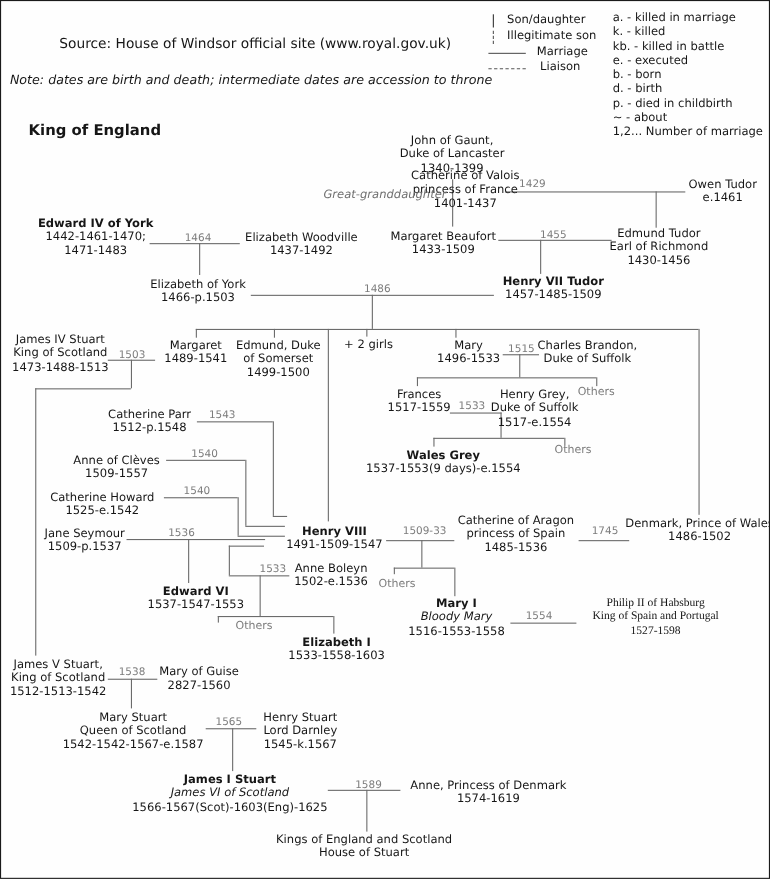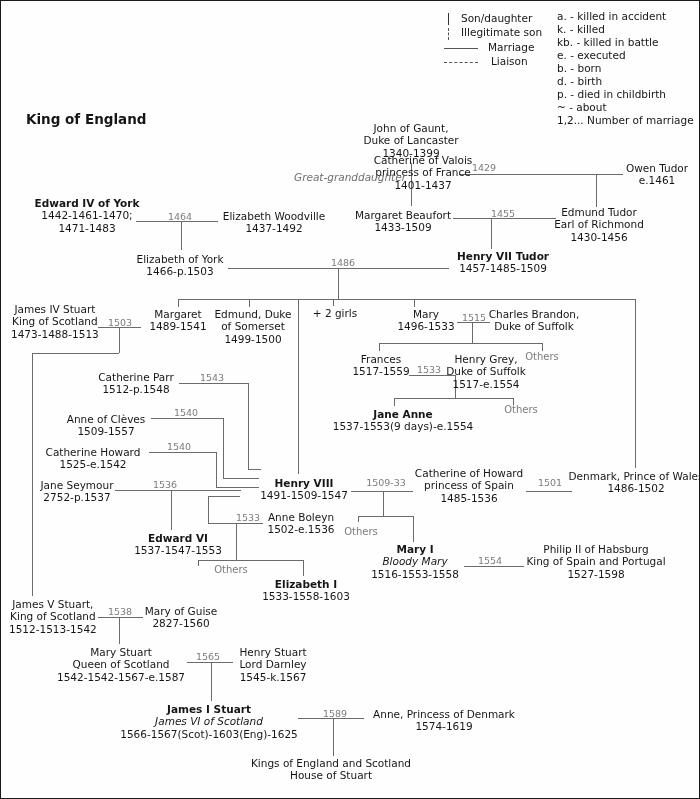--- a/index.html
+++ b/index.html
@@ -25,33 +25,35 @@
   .vglyph-solid{position:absolute;width:0;height:12px;border-left:1.5px solid #333;}
   .vglyph-dash{position:absolute;width:0;height:12px;border-left:1.5px dashed #555;}
   .hglyph-solid{position:absolute;width:34px;height:0;border-top:1.5px solid #555;}
   .hglyph-dash{position:absolute;width:34px;height:0;border-top:1.5px dashed #555;}
   .abbr{position:absolute;left:556px;font-size:10.5px;white-space:nowrap;}
 </style>
 </head>
 <body>
 
 <div id="frame">
+  <div class="source">Source: House of Windsor official site (www.royal.gov.uk)</div>
+  <div class="note">Note: dates are birth and death; intermediate dates are accession to throne</div>
   <div class="section">King of England</div>
 
   <div>
     <div class="vglyph-solid" style="left:447px;top:12px;"></div>
     <div class="leg-label" style="left:460px;top:11px;">Son/daughter</div>
     <div class="vglyph-dash" style="left:447px;top:27px;"></div>
     <div class="leg-label" style="left:460px;top:25px;">Illegitimate son</div>
     <div class="hglyph-solid" style="left:443px;top:47px;"></div>
     <div class="leg-label" style="left:487px;top:40px;">Marriage</div>
     <div class="hglyph-dash" style="left:443px;top:61px;"></div>
     <div class="leg-label" style="left:490px;top:54px;">Liaison</div>
 
-    <div class="abbr" style="top:9px;">a. - killed in accident</div>
+    <div class="abbr" style="top:9px;">a. - killed in marriage</div>
     <div class="abbr" style="top:22px;">k. - killed</div>
     <div class="abbr" style="top:35px;">kb. - killed in battle</div>
     <div class="abbr" style="top:48px;">e. - executed</div>
     <div class="abbr" style="top:61px;">b. - born</div>
     <div class="abbr" style="top:74px;">d. - birth</div>
     <div class="abbr" style="top:87px;">p. - died in childbirth</div>
     <div class="abbr" style="top:100px;">~ - about</div>
     <div class="abbr" style="top:113px;">1,2... Number of marriage</div>
   </div>
 
@@ -185,45 +187,45 @@
       <div class="person" style="left: 380px; top: 352px;">
         <div>Frances</div>
         <div>1517-1559</div>
       </div>
       <div class="person" style="left: 485px; top: 352px;">
         <div>Henry Grey,</div>
         <div>Duke of Suffolk</div>
         <div>1517-e.1554</div>
       </div>
       <div class="person" style="left: 402px; top: 407px;">
-        <div class="b">Jane Anne</div>
+        <div class="b">Wales Grey</div>
         <div>1537-1553(9 days)-e.1554</div>
       </div>
       <div class="person" style="left: 135px; top: 370px;">
         <div>Catherine Parr</div>
         <div>1512-p.1548</div>
       </div>
       <div class="person" style="left: 105px; top: 412px;">
         <div>Anne of Clèves</div>
         <div>1509-1557</div>
       </div>
       <div class="person" style="left: 92px; top: 445px;">
         <div>Catherine Howard</div>
         <div>1525-e.1542</div>
       </div>
       <div class="person" style="left: 76px; top: 478px;">
         <div>Jane Seymour</div>
-        <div>2752-p.1537</div>
+        <div>1509-p.1537</div>
       </div>
       <div class="person" style="left: 303px; top: 476px;">
         <div class="b">Henry VIII</div>
         <div>1491-1509-1547</div>
       </div>
       <div class="person" style="left: 468px; top: 466px;">
-        <div>Catherine of Howard</div>
+        <div>Catherine of Aragon</div>
         <div>princess of Spain</div>
         <div>1485-1536</div>
       </div>
       <div class="person" style="left: 635px; top: 469px;">
         <div>Denmark, Prince of Wales</div>
         <div>1486-1502</div>
       </div>
       <div class="person" style="left: 300px; top: 510px;">
         <div>Anne Boleyn</div>
         <div>1502-e.1536</div>
@@ -234,21 +236,21 @@
       </div>
       <div class="person" style="left: 305px; top: 577px;">
         <div class="b">Elizabeth I</div>
         <div>1533-1558-1603</div>
       </div>
       <div class="person" style="left: 414px; top: 542px;">
         <div class="b">Mary I</div>
         <div class="i">Bloody Mary</div>
         <div>1516-1553-1558</div>
       </div>
-      <div class="person" style="left: 595px; top: 542px;">
+      <div class="person" style="left: 595px; top: 542px; font-family: Liberation Serif, serif;">
         <div>Philip II of Habsburg</div>
         <div>King of Spain and Portugal</div>
         <div>1527-1598</div>
       </div>
       <div class="person left" style="left: 8px; top: 597px;">
         <div>James V Stuart,</div>
         <div>King of Scotland</div>
         <div>1512-1513-1542</div>
       </div>
       <div class="person" style="left: 180px; top: 604px;">
@@ -278,27 +280,27 @@
         <div>Kings of England and Scotland</div>
         <div>House of Stuart</div>
       </div>
       <div class="mlabel" style="left: 483px; top: 161px;">1429</div>
       <div class="mlabel" style="left: 502px; top: 207px;">1455</div>
       <div class="mlabel" style="left: 179px; top: 210px;">1464</div>
       <div class="mlabel" style="left: 342px; top: 256px;">1486</div>
       <div class="mlabel" style="left: 119px; top: 316px;">1503</div>
       <div class="mlabel" style="left: 473px; top: 311px;">1515</div>
       <div class="mlabel" style="left: 428px; top: 363px;">1533</div>
-      <div class="mlabel" style="left: 211px; top: 371px;">1543</div>
+      <div class="mlabel" style="left: 201px; top: 371px;">1543</div>
       <div class="mlabel" style="left: 185px; top: 406px;">1540</div>
       <div class="mlabel" style="left: 178px; top: 440px;">1540</div>
       <div class="mlabel" style="left: 164px; top: 478px;">1536</div>
       <div class="mlabel" style="left: 247px; top: 511px;">1533</div>
       <div class="mlabel" style="left: 385px; top: 476px;">1509-33</div>
-      <div class="mlabel" style="left: 549px; top: 476px;">1501</div>
+      <div class="mlabel" style="left: 549px; top: 476px;">1745</div>
       <div class="mlabel" style="left: 489px; top: 554px;">1554</div>
       <div class="mlabel" style="left: 119px; top: 605px;">1538</div>
       <div class="mlabel" style="left: 207px; top: 650px;">1565</div>
       <div class="mlabel" style="left: 334px; top: 707px;">1589</div>
       <div class="others" style="left: 541px; top: 350px;">Others</div>
       <div class="others" style="left: 520px; top: 403px;">Others</div>
       <div class="others" style="left: 360px; top: 525px;">Others</div>
       <div class="others" style="left: 230px; top: 563px;">Others</div>
       <div class="annot" style="left: 349px; top: 170px;">Great-granddaughter</div>
     </div>

